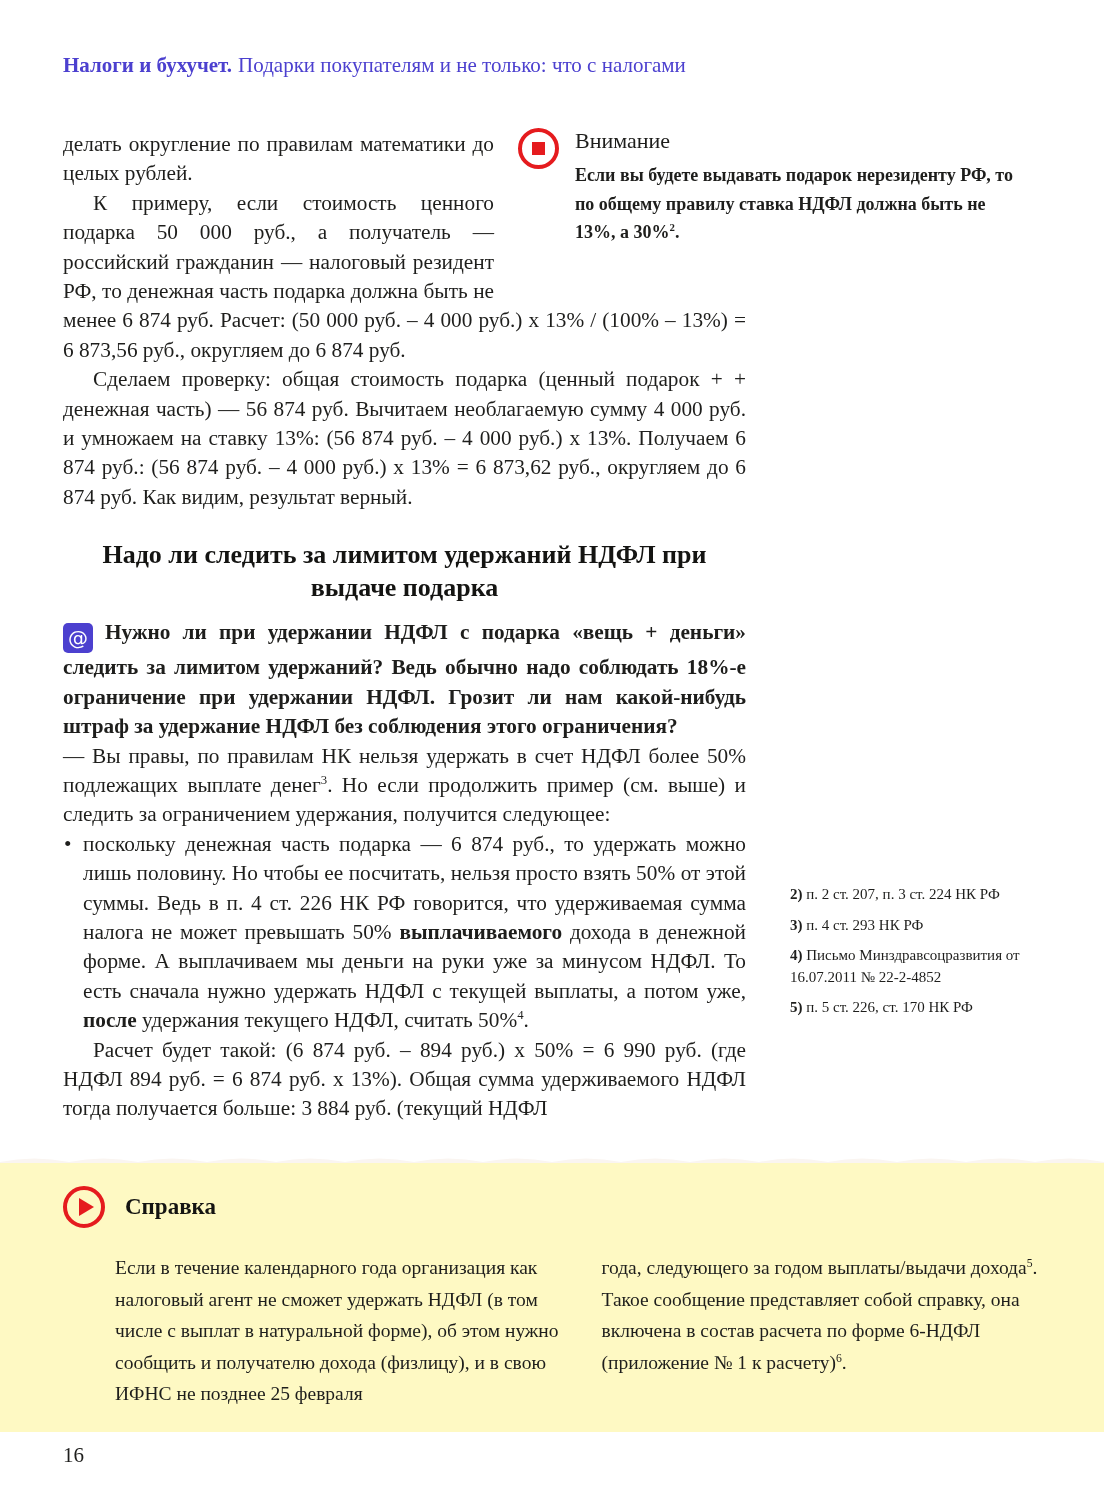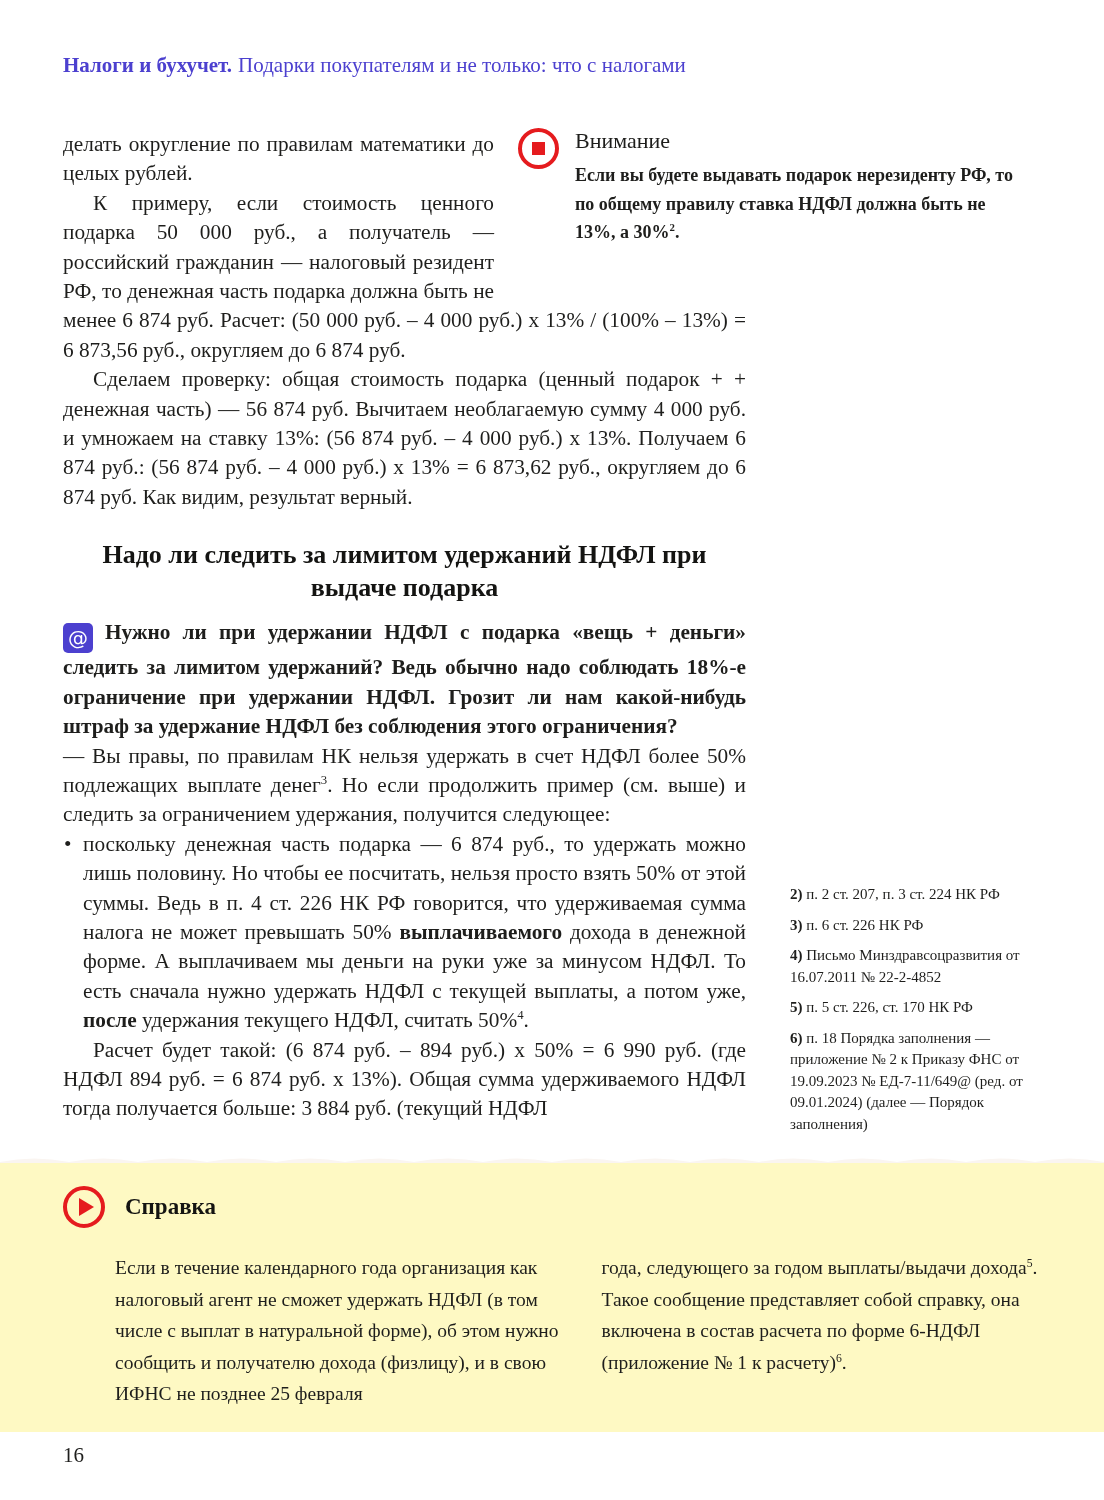--- a/index.html
+++ b/index.html
@@ -133,33 +133,29 @@
     <p class="indent">Расчет будет такой: (6 874 руб. – 894 руб.) х 50% = 6 990 руб. (где НДФЛ 894 руб. = 6 874 руб. х 13%). Общая сумма удерживаемого НДФЛ тогда получается больше: 3 884 руб. (текущий НДФЛ</p>
   </main>
 
   <aside class="footnotes">
     <div class="footnote">
       <span class="fn-num">2)</span>
       <span>п. 2 ст. 207, п. 3 ст. 224 НК РФ</span>
     </div>
     <div class="footnote">
       <span class="fn-num">3)</span>
-      <span>п. 6 ст. 226 НК РФ</span>
+      <span>п. 4 ст. 293 НК РФ</span>
     </div>
     <div class="footnote">
       <span class="fn-num">4)</span>
       <span>Письмо Минздравсоцразвития от 16.07.2011 № 22-2-4852</span>
     </div>
     <div class="footnote">
       <span class="fn-num">5)</span>
       <span>п. 5 ст. 226, ст. 170 НК РФ</span>
-    </div>
-    <div class="footnote">
-      <span class="fn-num">6)</span>
-      <span>п. 18 Порядка заполнения — приложение № 2 к Приказу ФНС от 19.09.2023 № ЕД-7-11/649@ (ред. от 09.01.2024) (далее — Порядок заполнения)</span>
     </div>
   </aside>
 
   <section class="spravka">
     <svg class="spravka-wave" viewBox="0 0 1104 10" preserveAspectRatio="none" aria-hidden="true">
       <path fill="#faf5f1" d="M0 9 Q34 2 69 9 Q103 2 138 9 Q172 2 207 9 Q241 2 276 9 Q310 2 345 9 Q379 2 414 9 Q448 2 483 9 Q517 2 552 9 Q586 2 621 9 Q655 2 690 9 Q724 2 759 9 Q793 2 828 9 Q862 2 897 9 Q931 2 966 9 Q1000 2 1035 9 Q1069 2 1104 9 L1104 10 L0 10 Z"></path>
     </svg>
     <div class="spravka-header">
       <div class="spravka-icon">
         <div class="tri"></div>

